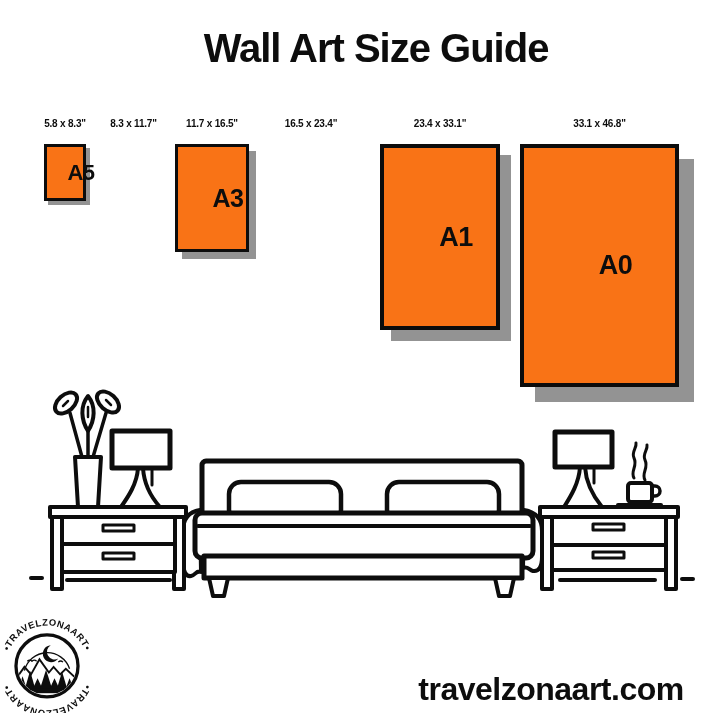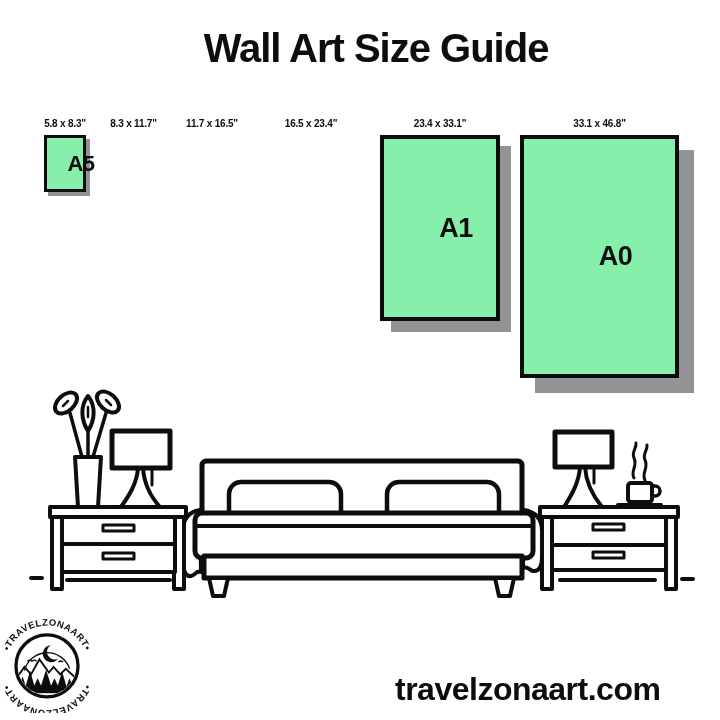--- a/index.html
+++ b/index.html
@@ -13,50 +13,53 @@
     font-size:40px;font-weight:bold;letter-spacing:-1px;color:#0d0d0d;
   }
   
   .size{position:absolute;top:117px;left:var(--x);width:var(--w);}
   .size .dims{
     height:13px;line-height:13px;font-size:10px;font-weight:bold;
     letter-spacing:-0.2px;white-space:nowrap;
     display:flex;justify-content:center;color:#0d0d0d;
   }
   .size .box{
-    margin-top:5px;box-sizing:border-box;
+    margin-top:14px;box-sizing:border-box;
     width:var(--w);height:var(--h);
-    background:#86efac;border:var(--b) solid #0c0c0c;
+    background:#f97316;border:var(--b) solid #0c0c0c;
     box-shadow:var(--s) var(--s) 0 0 #939393;
     display:flex;align-items:center;justify-content:center;padding-left:32px;
   }
   .size .code{font-size:var(--fs);font-weight:bold;letter-spacing:-0.5px;}
   .illustration{position:absolute;left:0;top:380px;}
   .logo{position:absolute;left:0;top:617px;}
   .website{
-    position:absolute;left:395px;top:671px;width:312px;text-align:left;
+    position:absolute;left:395px;top:671px;width:312px;text-align:center;
     font-size:32px;font-weight:bold;letter-spacing:-0.5px;color:#0d0d0d;
   }
 </style>
 </head>
 <body>
 
 <div class="title">Wall Art Size Guide</div>
 
 <div class="size" style="--x:44px;--w:42px;--h:57px;--b:3px;--s:4px;--fs:22px">
   <div class="dims">5.8 x 8.3"</div>
   <div class="box">
     <span class="code">A5</span>
   </div>
 </div>
 <div class="size" style="--x:103px;--w:61px;--h:76px;--b:3px;--s:5px;--fs:23px">
   <div class="dims">8.3 x 11.7"</div>
 </div>
 <div class="size" style="--x:175px;--w:74px;--h:108px;--b:3px;--s:7px;--fs:25px">
   <div class="dims">11.7 x 16.5"</div>
+  <div class="box">
+    <span class="code">A3</span>
+  </div>
 </div>
 <div class="size" style="--x:263px;--w:96px;--h:140px;--b:4px;--s:9px;--fs:25px">
   <div class="dims">16.5 x 23.4"</div>
 </div>
 <div class="size" style="--x:380px;--w:120px;--h:186px;--b:4px;--s:11px;--fs:27px">
   <div class="dims">23.4 x 33.1"</div>
   <div class="box">
     <span class="code">A1</span>
   </div>
 </div>

